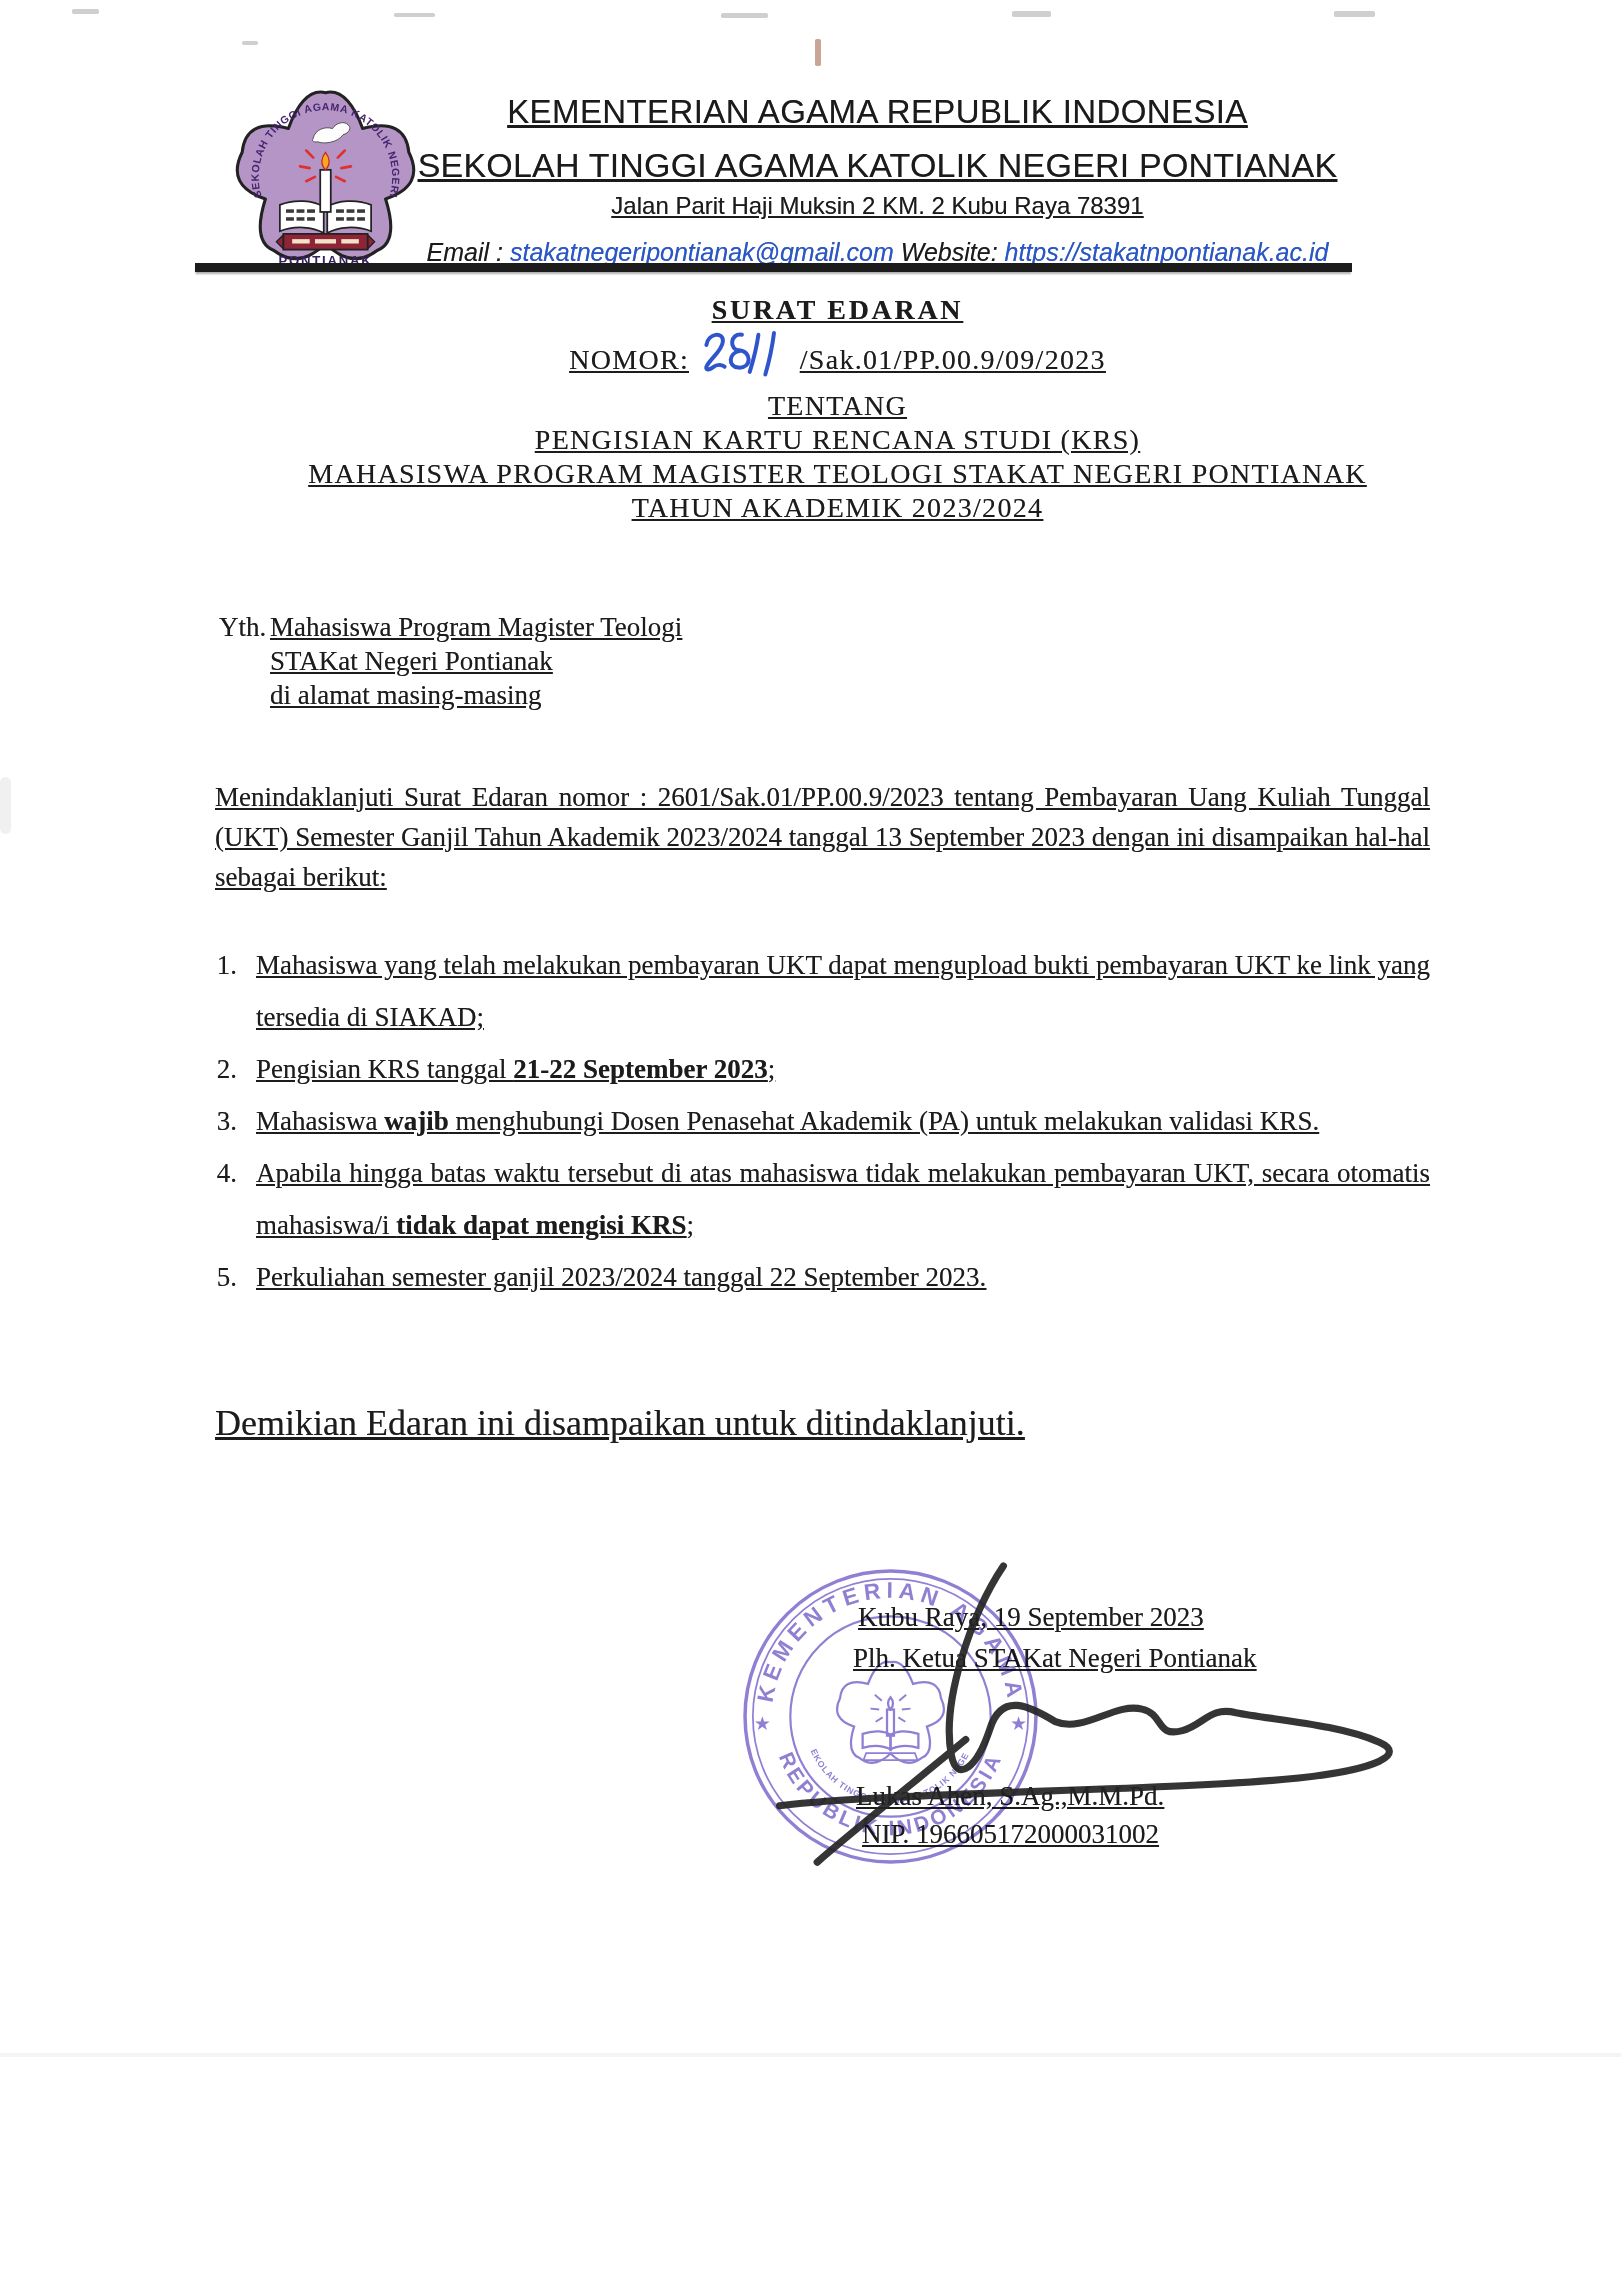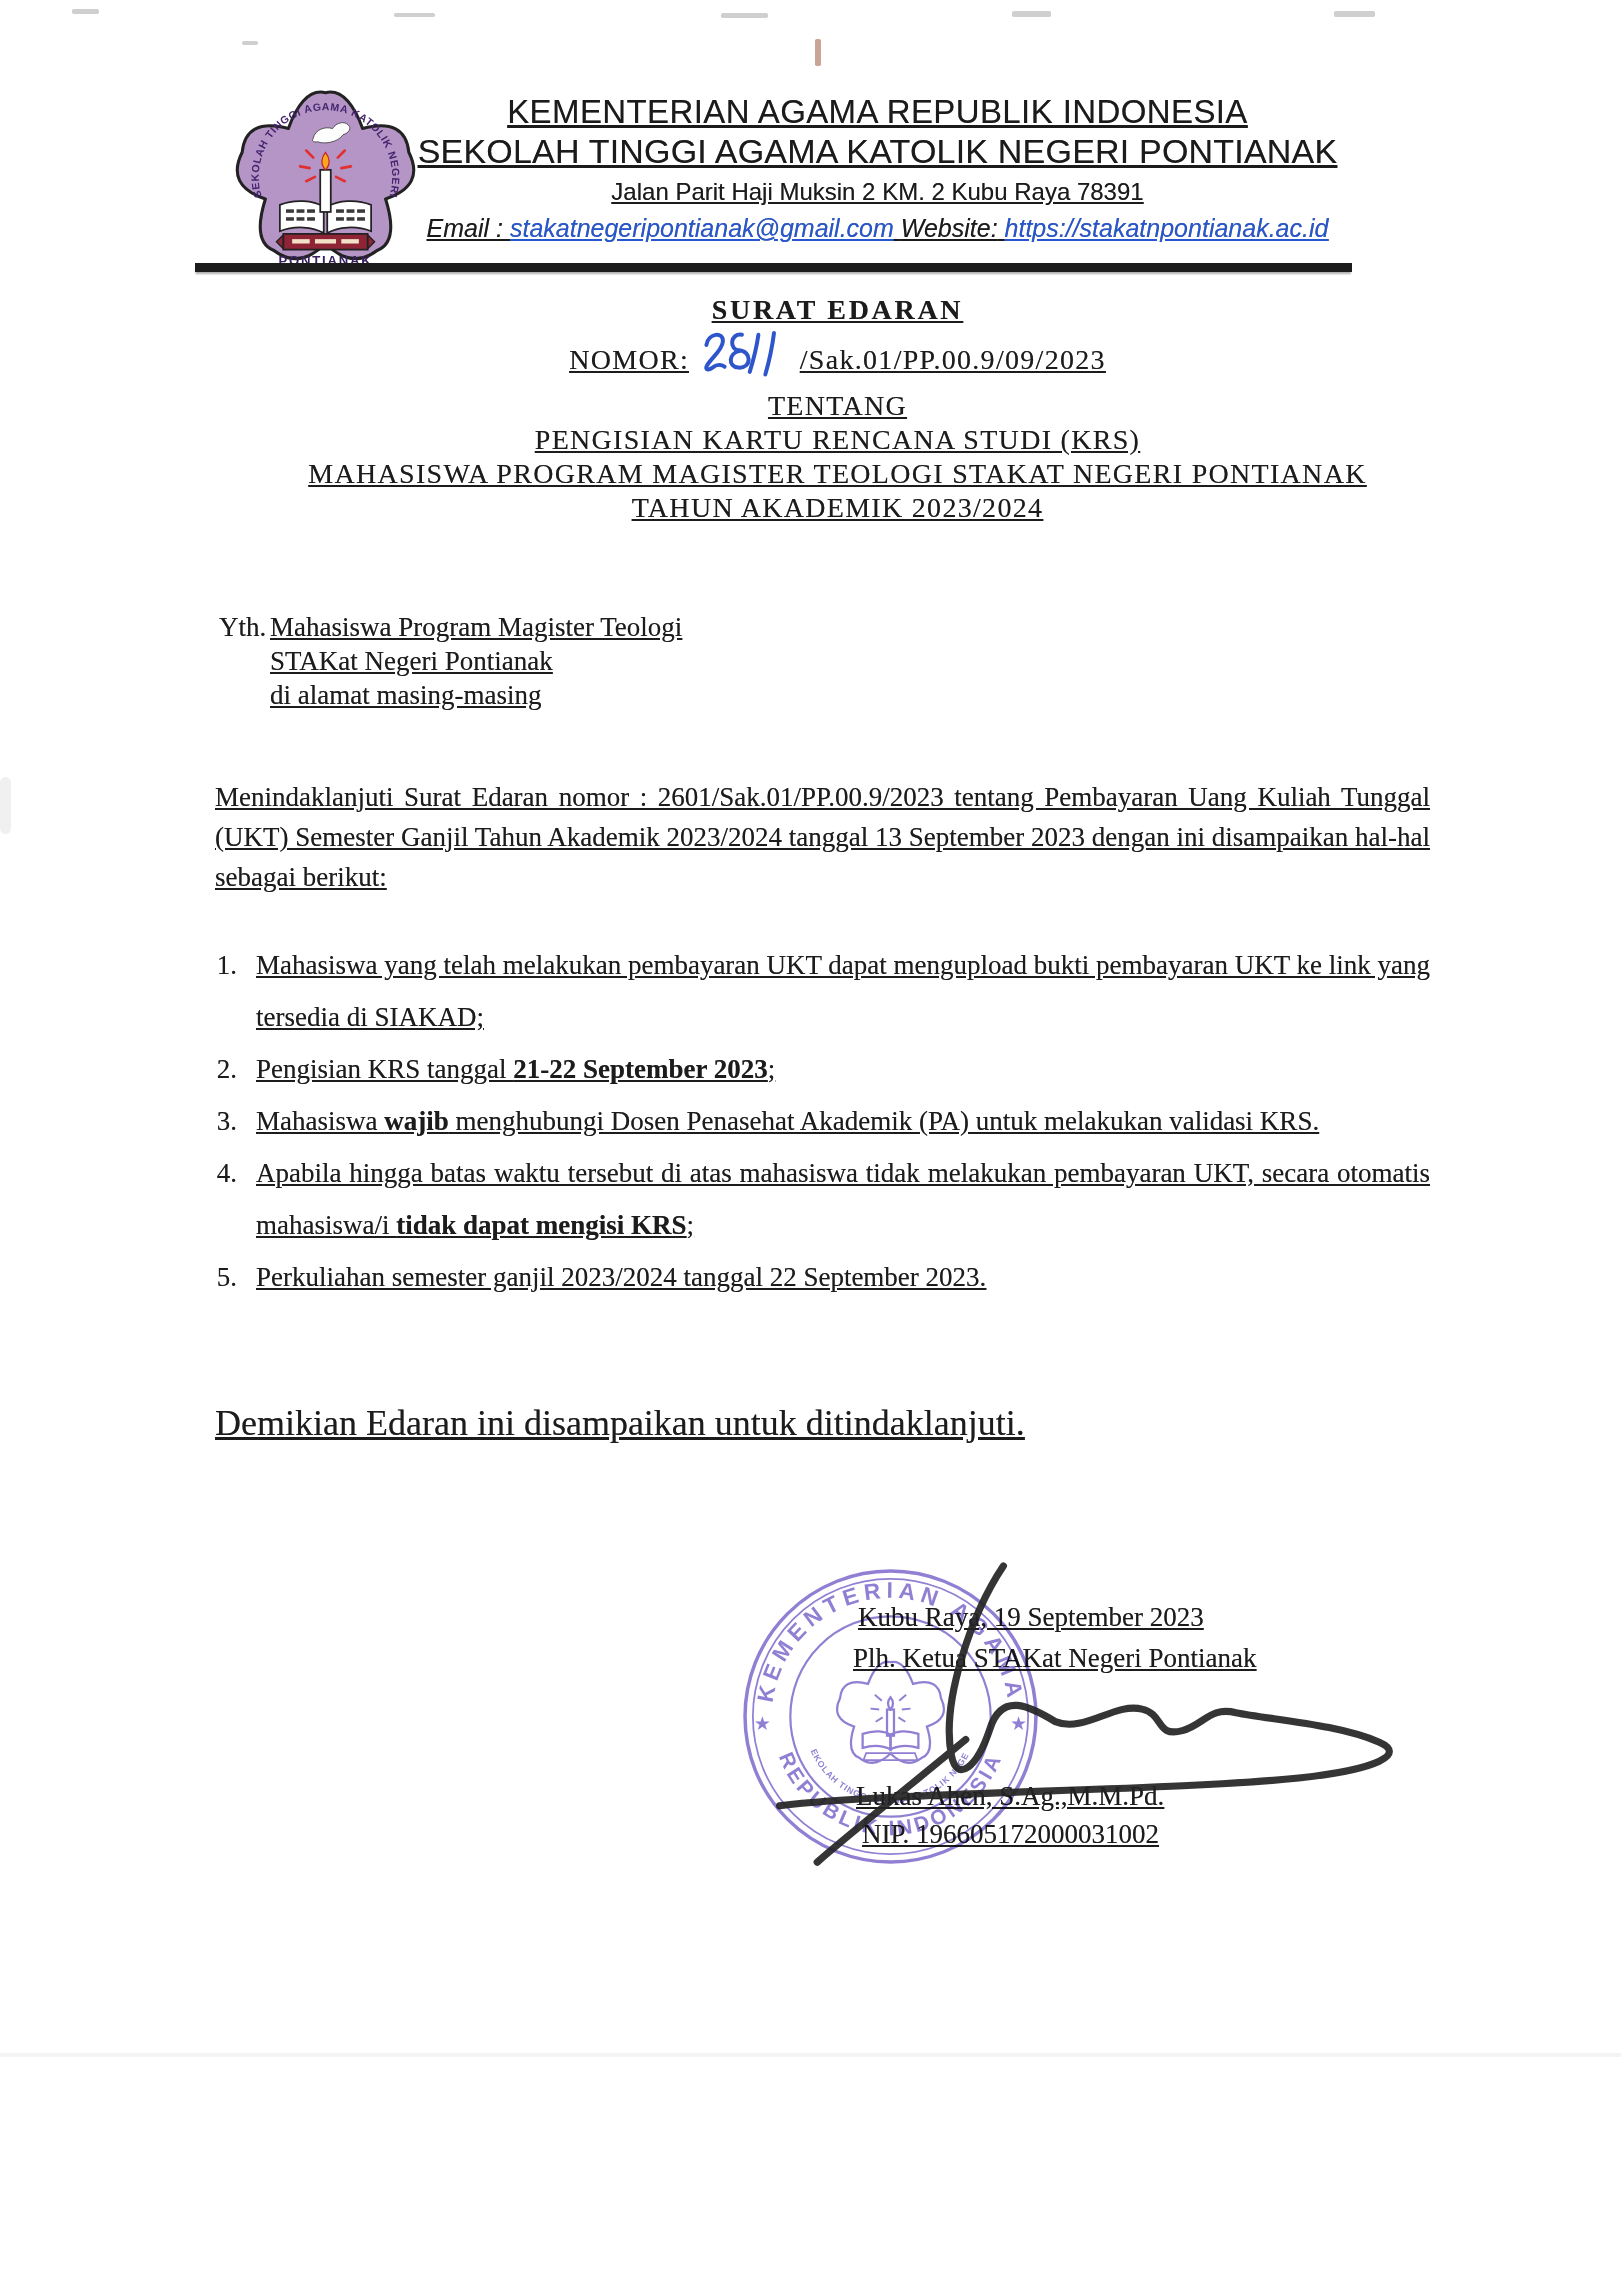--- a/index.html
+++ b/index.html
@@ -5,24 +5,24 @@
   html,body{margin:0;padding:0;background:#e8e8e8;}
   .page{position:relative;width:1621px;height:2293px;background:#ffffff;overflow:hidden;
         font-family:"Liberation Serif",serif;color:#1c1c1c;}
   .abs{position:absolute;}
   .sans{font-family:"Liberation Sans",sans-serif;}
   .scan{text-shadow:0 0 0.4px rgba(30,30,30,.55);text-decoration:underline;}
 
   
   .lh-block{left:358px;top:93px;width:1039px;text-align:center;color:#1b1b1b;}
   .lh1{font-size:33px;letter-spacing:0.4px;}
-  .lh2{font-size:34px;margin-top:1px;letter-spacing:0.2px;}
+  .lh2{font-size:34px;margin-top:15px;letter-spacing:0.2px;}
   .lh3{font-size:24px;margin-top:7.2px;}
   .lh4{font-size:24px;margin-top:5.4px;}
-  .lh5{font-size:25px;font-style:italic;margin-top:8px;}
+  .lh5{font-size:25px;font-style:italic;margin-top:18px;}
   .link{color:#2757cf;text-decoration:underline;}
   .rule{left:195px;top:263px;width:1157px;height:9px;background:#1c1c1c;
         box-shadow:0 2.7px 1.8px -0.9px rgba(0,0,0,.35);}
 
   
   .t-line{left:224px;width:1227px;text-align:center;font-size:28px;letter-spacing:1.3px;}
   .bold{font-weight:bold;}
   .hand-num{display:inline-block;vertical-align:-9px;margin:0 1.8px 0 9px;}
 
   

